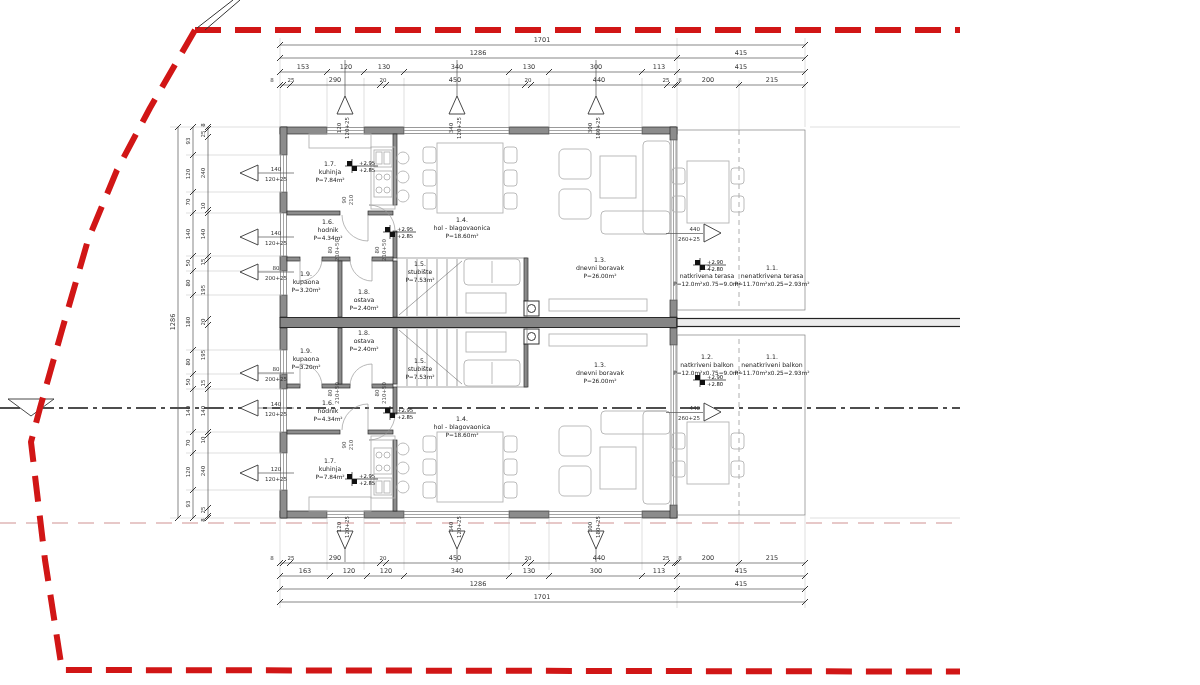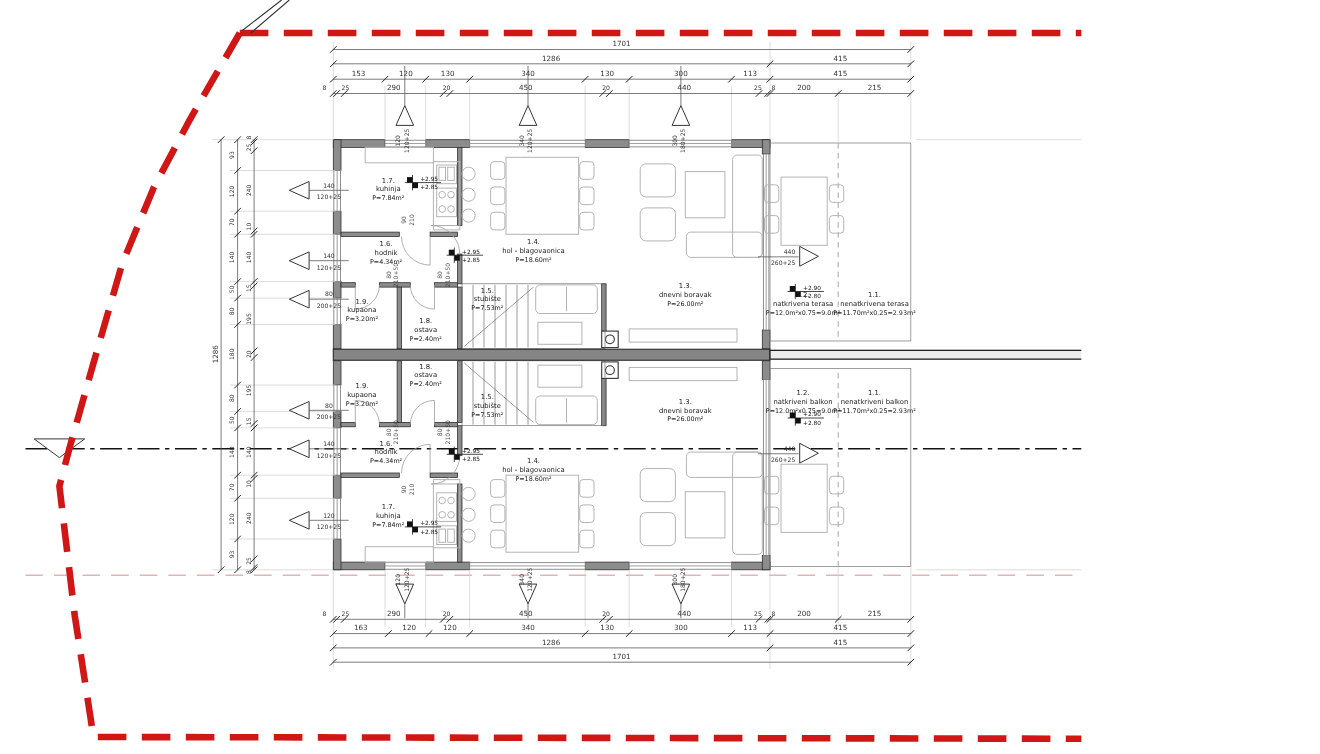--- a/index.html
+++ b/index.html
@@ -1,16 +1,16 @@
 <!DOCTYPE html>
 <html><head>
 <meta charset="utf-8">
 <style>
   html,body{margin:0;padding:0;background:#fff;}
-  #stage{position:relative;width:960px;height:685px;background:#fff;overflow:hidden;padding-left:23px;}
+  #stage{position:relative;width:960px;height:685px;background:#fff;overflow:hidden;}
   svg{display:block;}
   .dl{stroke:#555;stroke-width:.7;fill:none}
   .tick{stroke:#222;stroke-width:.9;fill:none}
   .wit{stroke:#c9c9c9;stroke-width:.6;fill:none}
   .dt{font:6.5px "DejaVu Sans",sans-serif;fill:#333}
   .ds{font:5.5px "DejaVu Sans",sans-serif;fill:#333}
   .mid{text-anchor:middle}.end{text-anchor:end}
   .rl{font:6.2px "DejaVu Sans",sans-serif;fill:#222;text-anchor:middle}
   .ra{font:5.8px "DejaVu Sans",sans-serif;fill:#222;text-anchor:middle}
   .wall{fill:#8c8c8c;stroke:#2b2b2b;stroke-width:.7}

